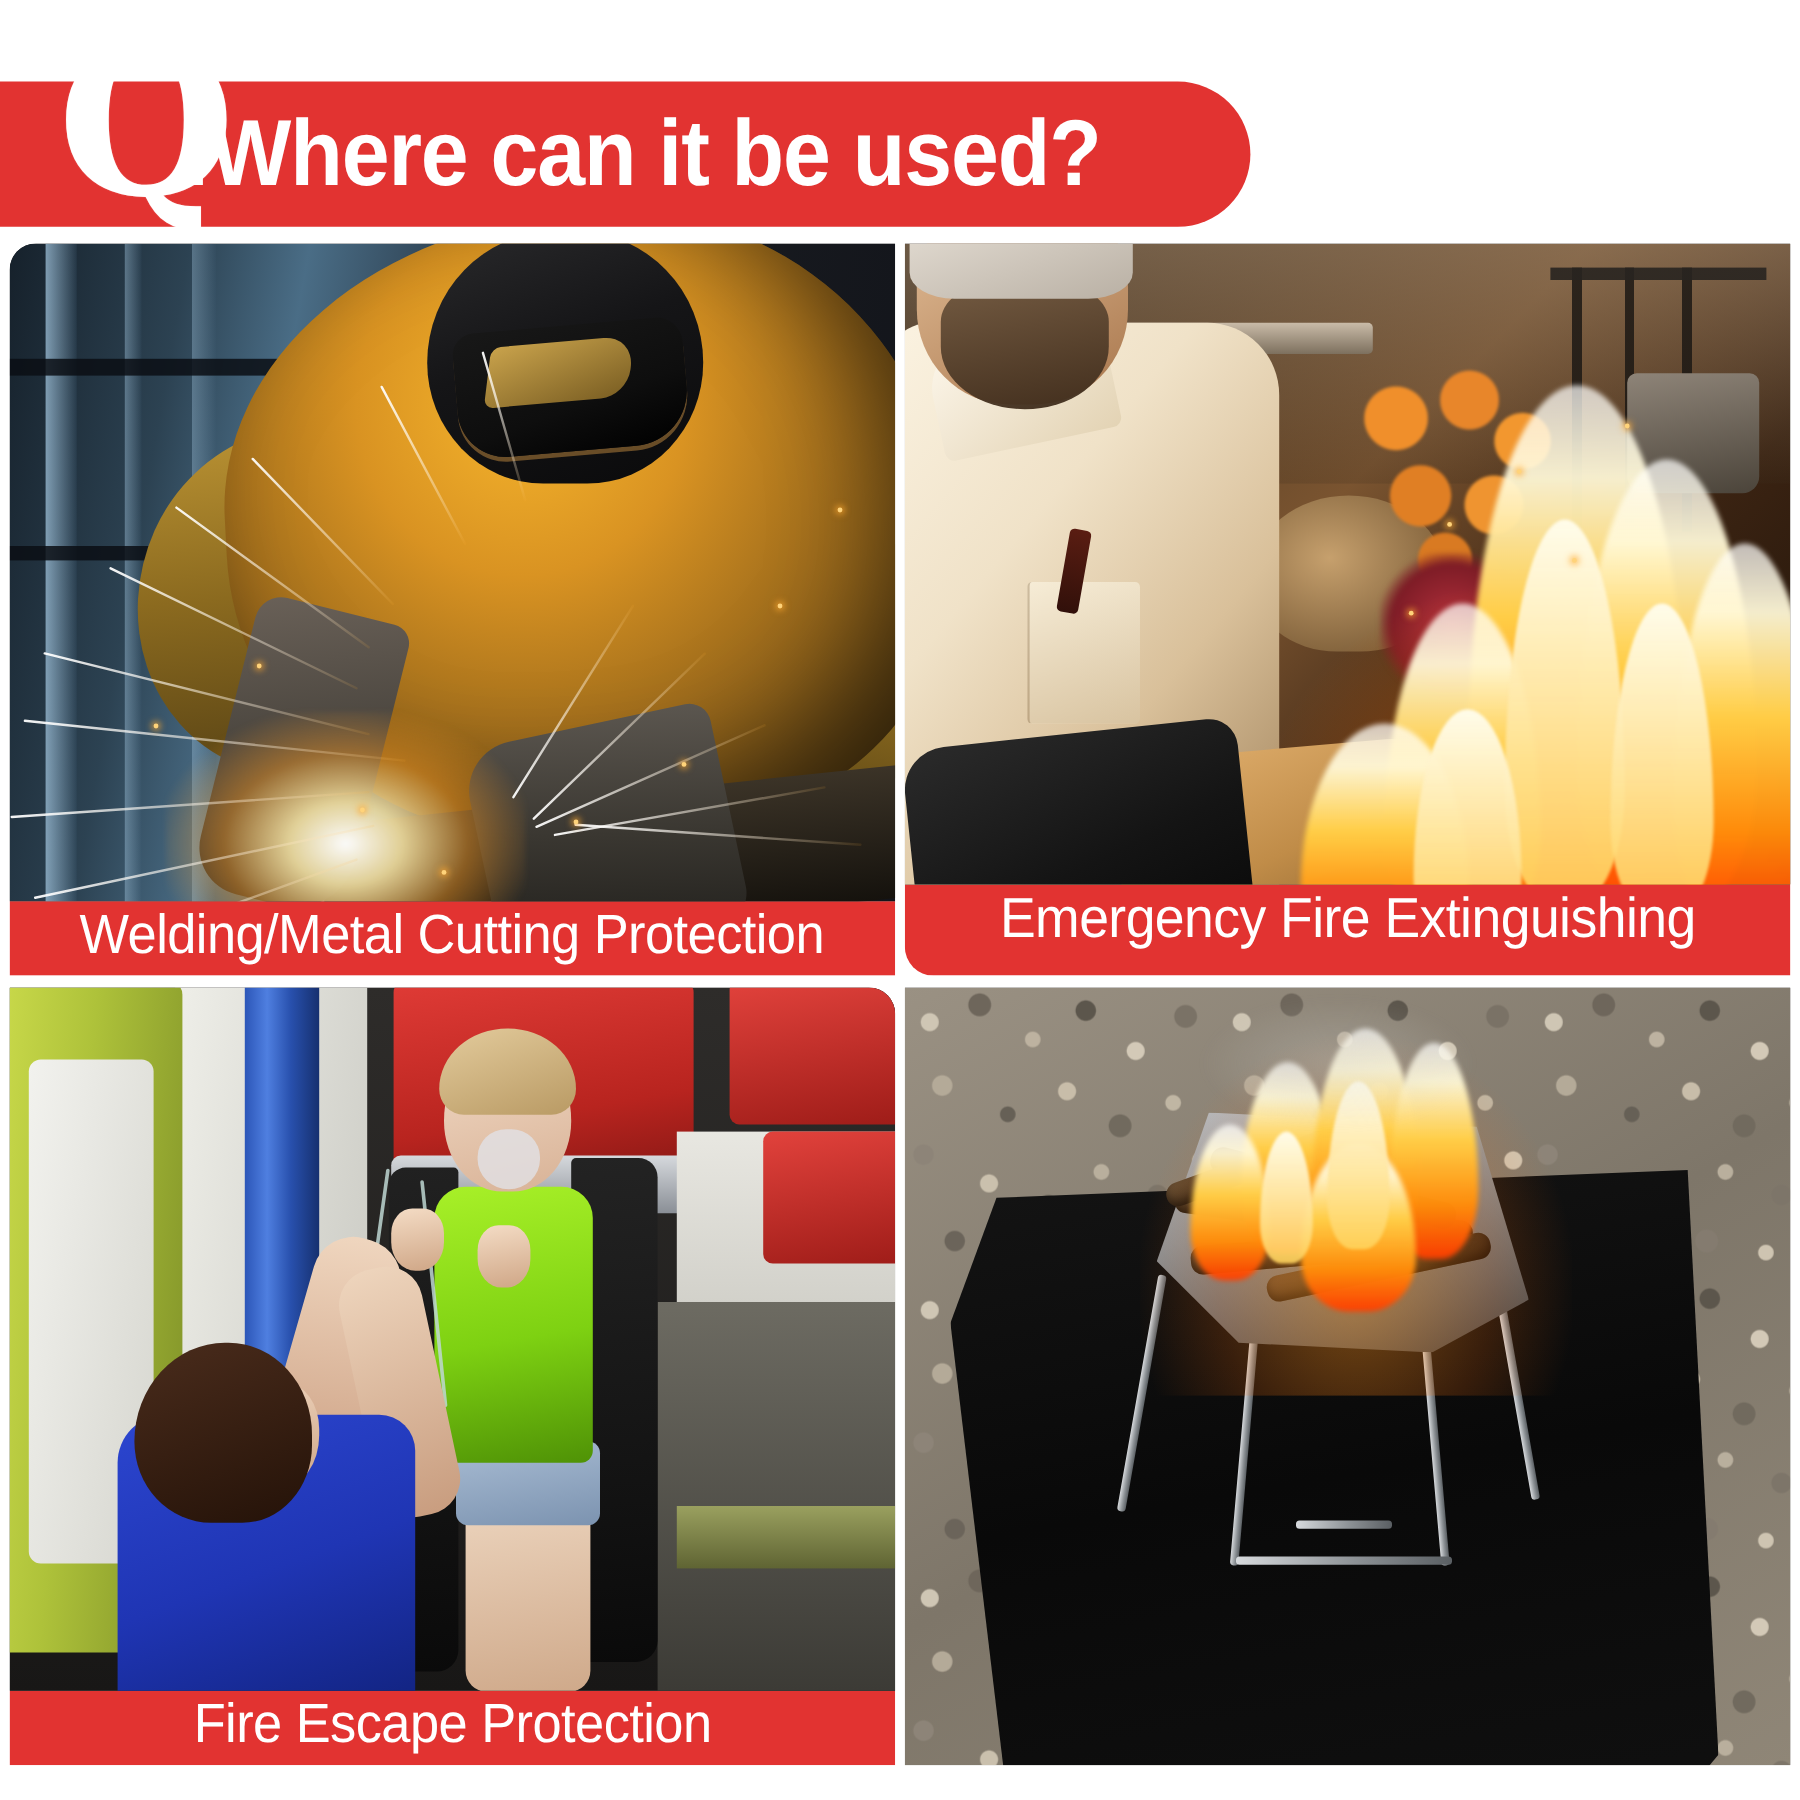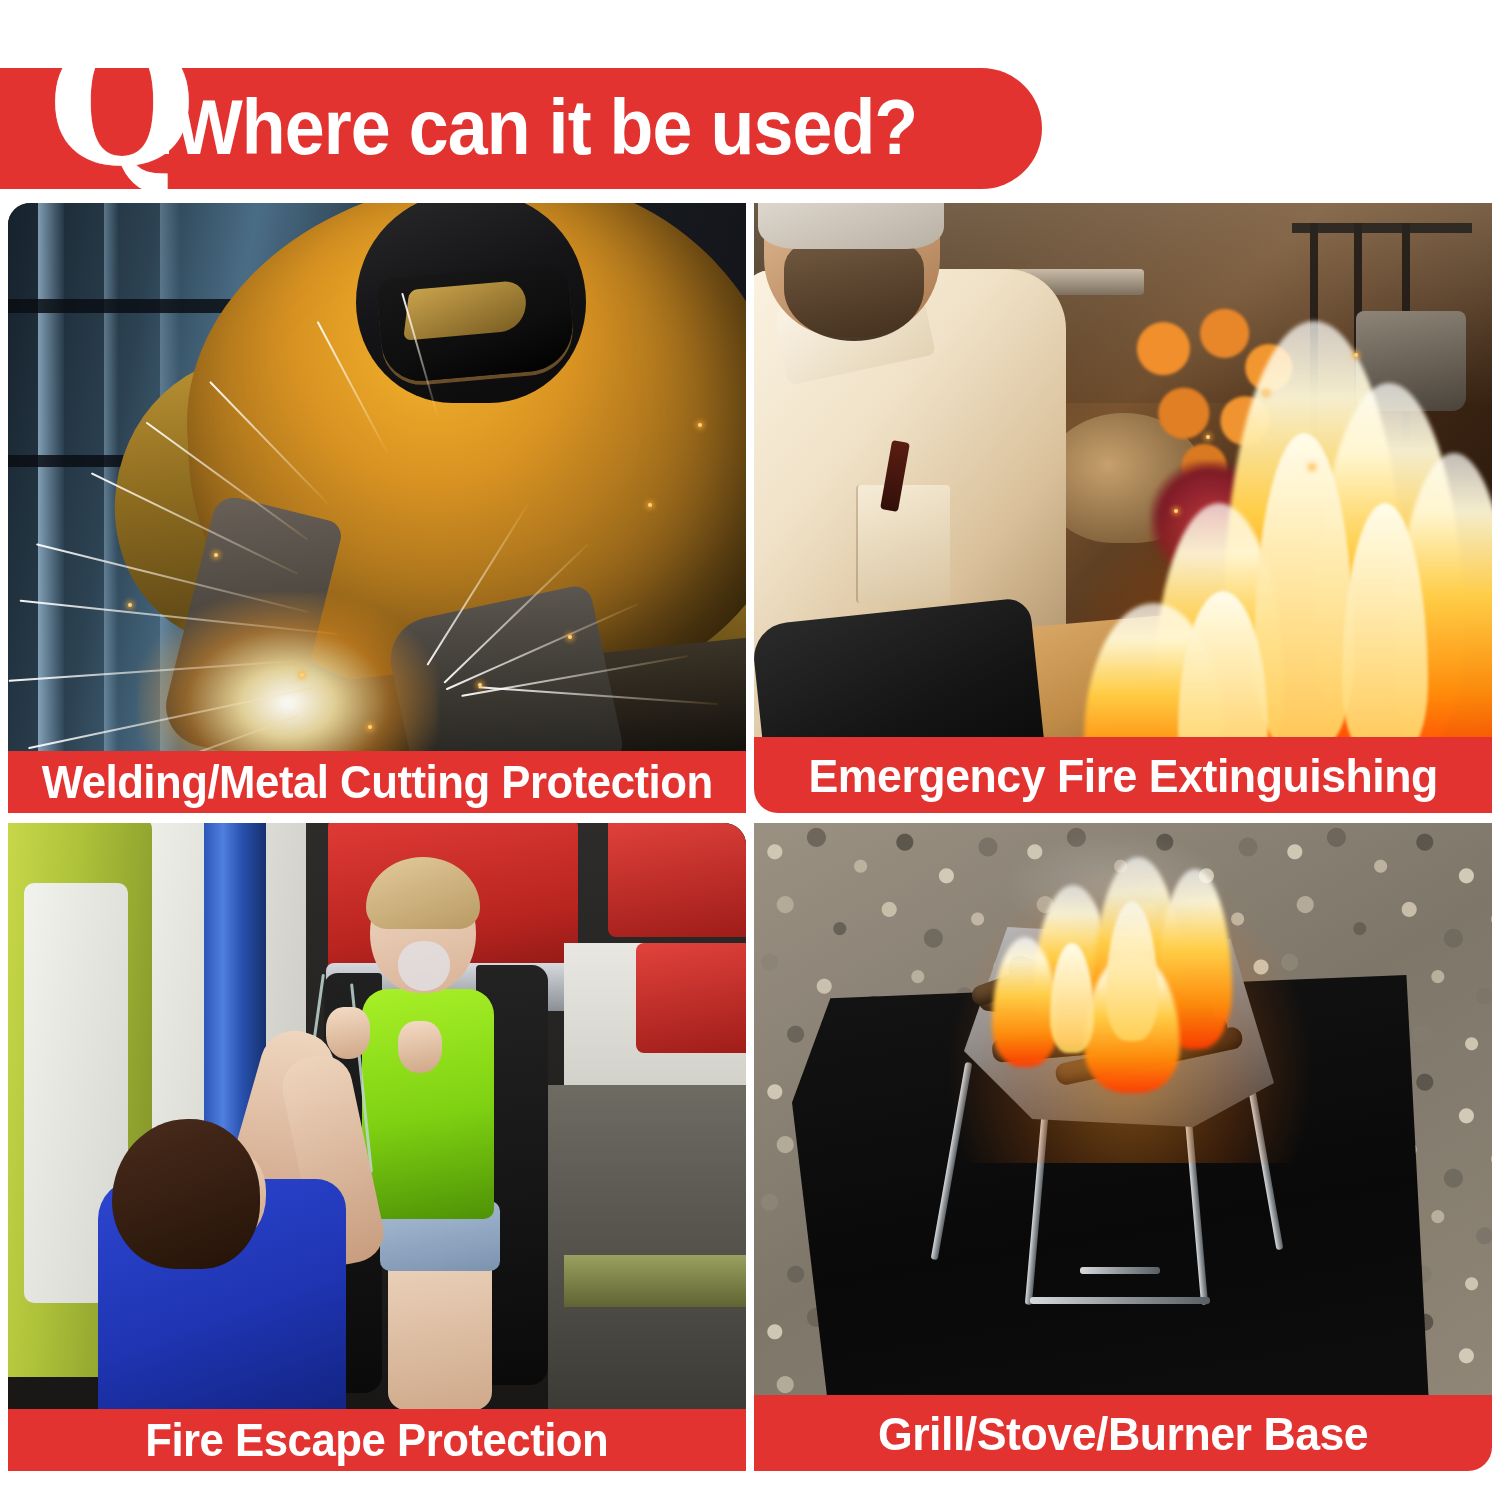--- a/index.html
+++ b/index.html
@@ -88,23 +88,22 @@
     background: #1b1b1b;
   }
   .cell-tl .photo { border-top-left-radius: 22px; }
   .cell-tr .photo { border-top-right-radius: 22px; }
 
   .caption {
     flex: 0 0 auto;
     background: #E23331;
     color: #ffffff;
     font-family: "Liberation Sans Narrow", "Liberation Sans", sans-serif;
-    font-weight: bold;
+    font-weight: normal;
     display: flex;
-    align-items: center;
     justify-content: center;
     white-space: nowrap;
     letter-spacing: -0.5px;
   }
   .cell-tl .caption, .cell-tr .caption {
     height: 62px;
     font-size: 46px;
   }
   .cell-bl .caption, .cell-br .caption {
     height: 76px;
@@ -757,18 +756,15 @@
       <div class="fp-glow"></div>
       <div class="flame" style="left:280px;top:62px;width:78px;height:160px;"></div>
       <div class="flame" style="left:340px;top:34px;width:88px;height:190px;"></div>
       <div class="flame" style="left:404px;top:46px;width:74px;height:180px;"></div>
       <div class="flame" style="left:238px;top:114px;width:66px;height:130px;"></div>
       <div class="flame" style="left:330px;top:130px;width:96px;height:140px;"></div>
       <div class="flame-core" style="left:352px;top:78px;width:52px;height:140px;"></div>
       <div class="flame-core" style="left:296px;top:120px;width:44px;height:110px;"></div>
       <div class="smoke" style="left:246px;top:8px;width:230px;height:110px;"></div>
     </div>
-    <div class="caption">
-      <span>Grill/Stove/Burner Base</span>
-    </div>
   </div>
 
 </div>
 
 </body></html>

